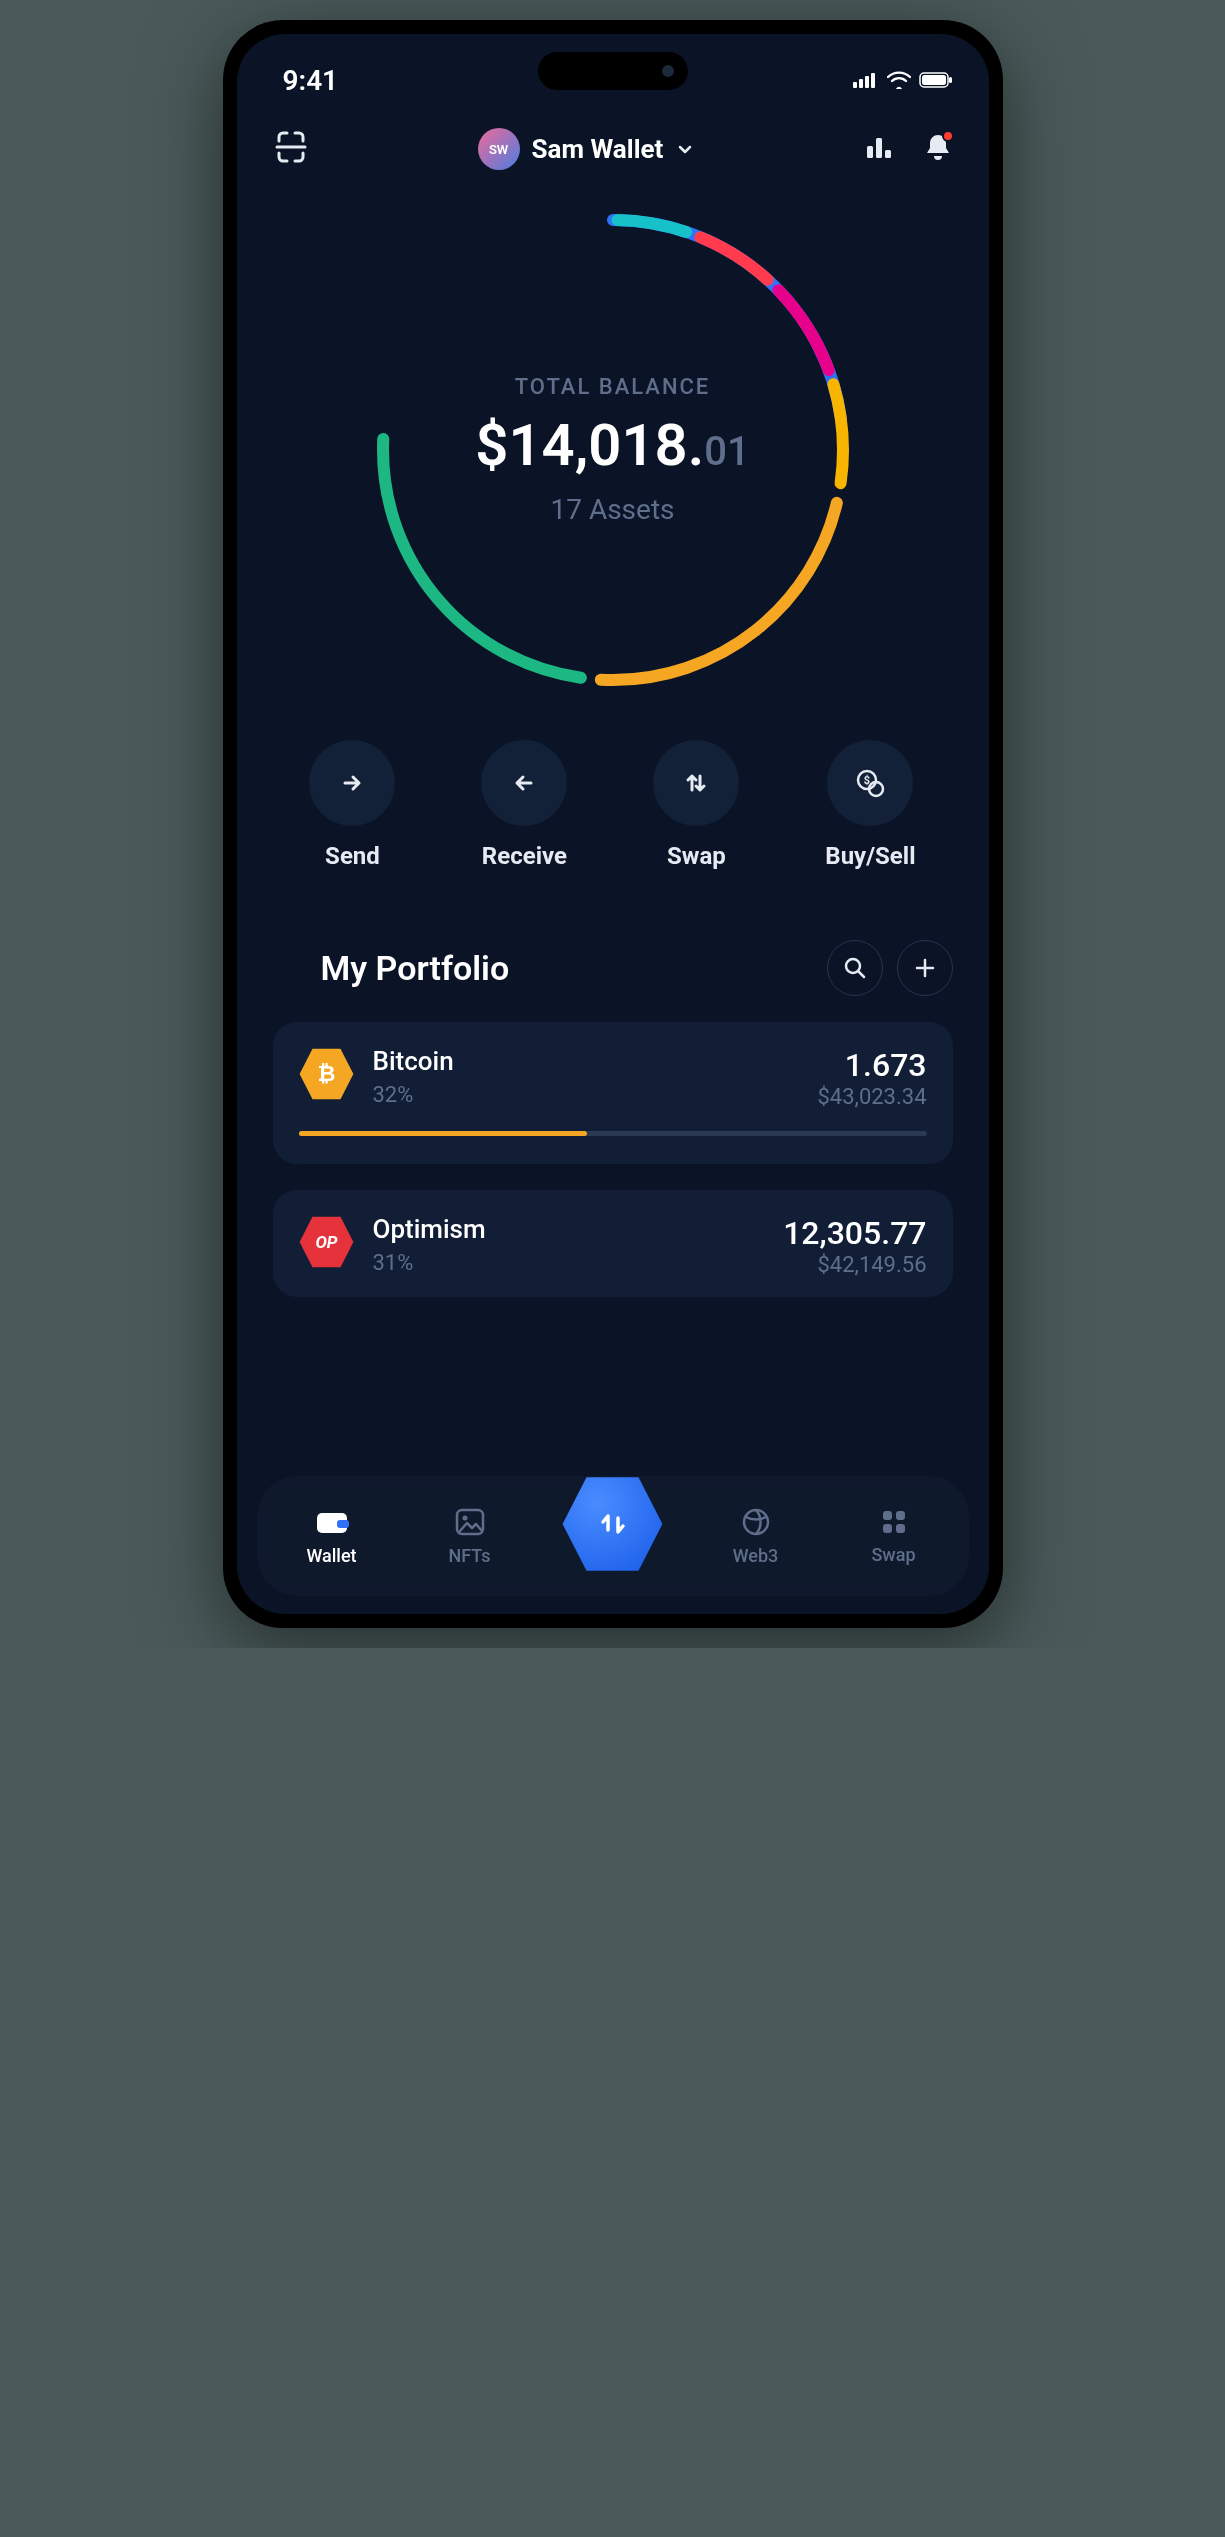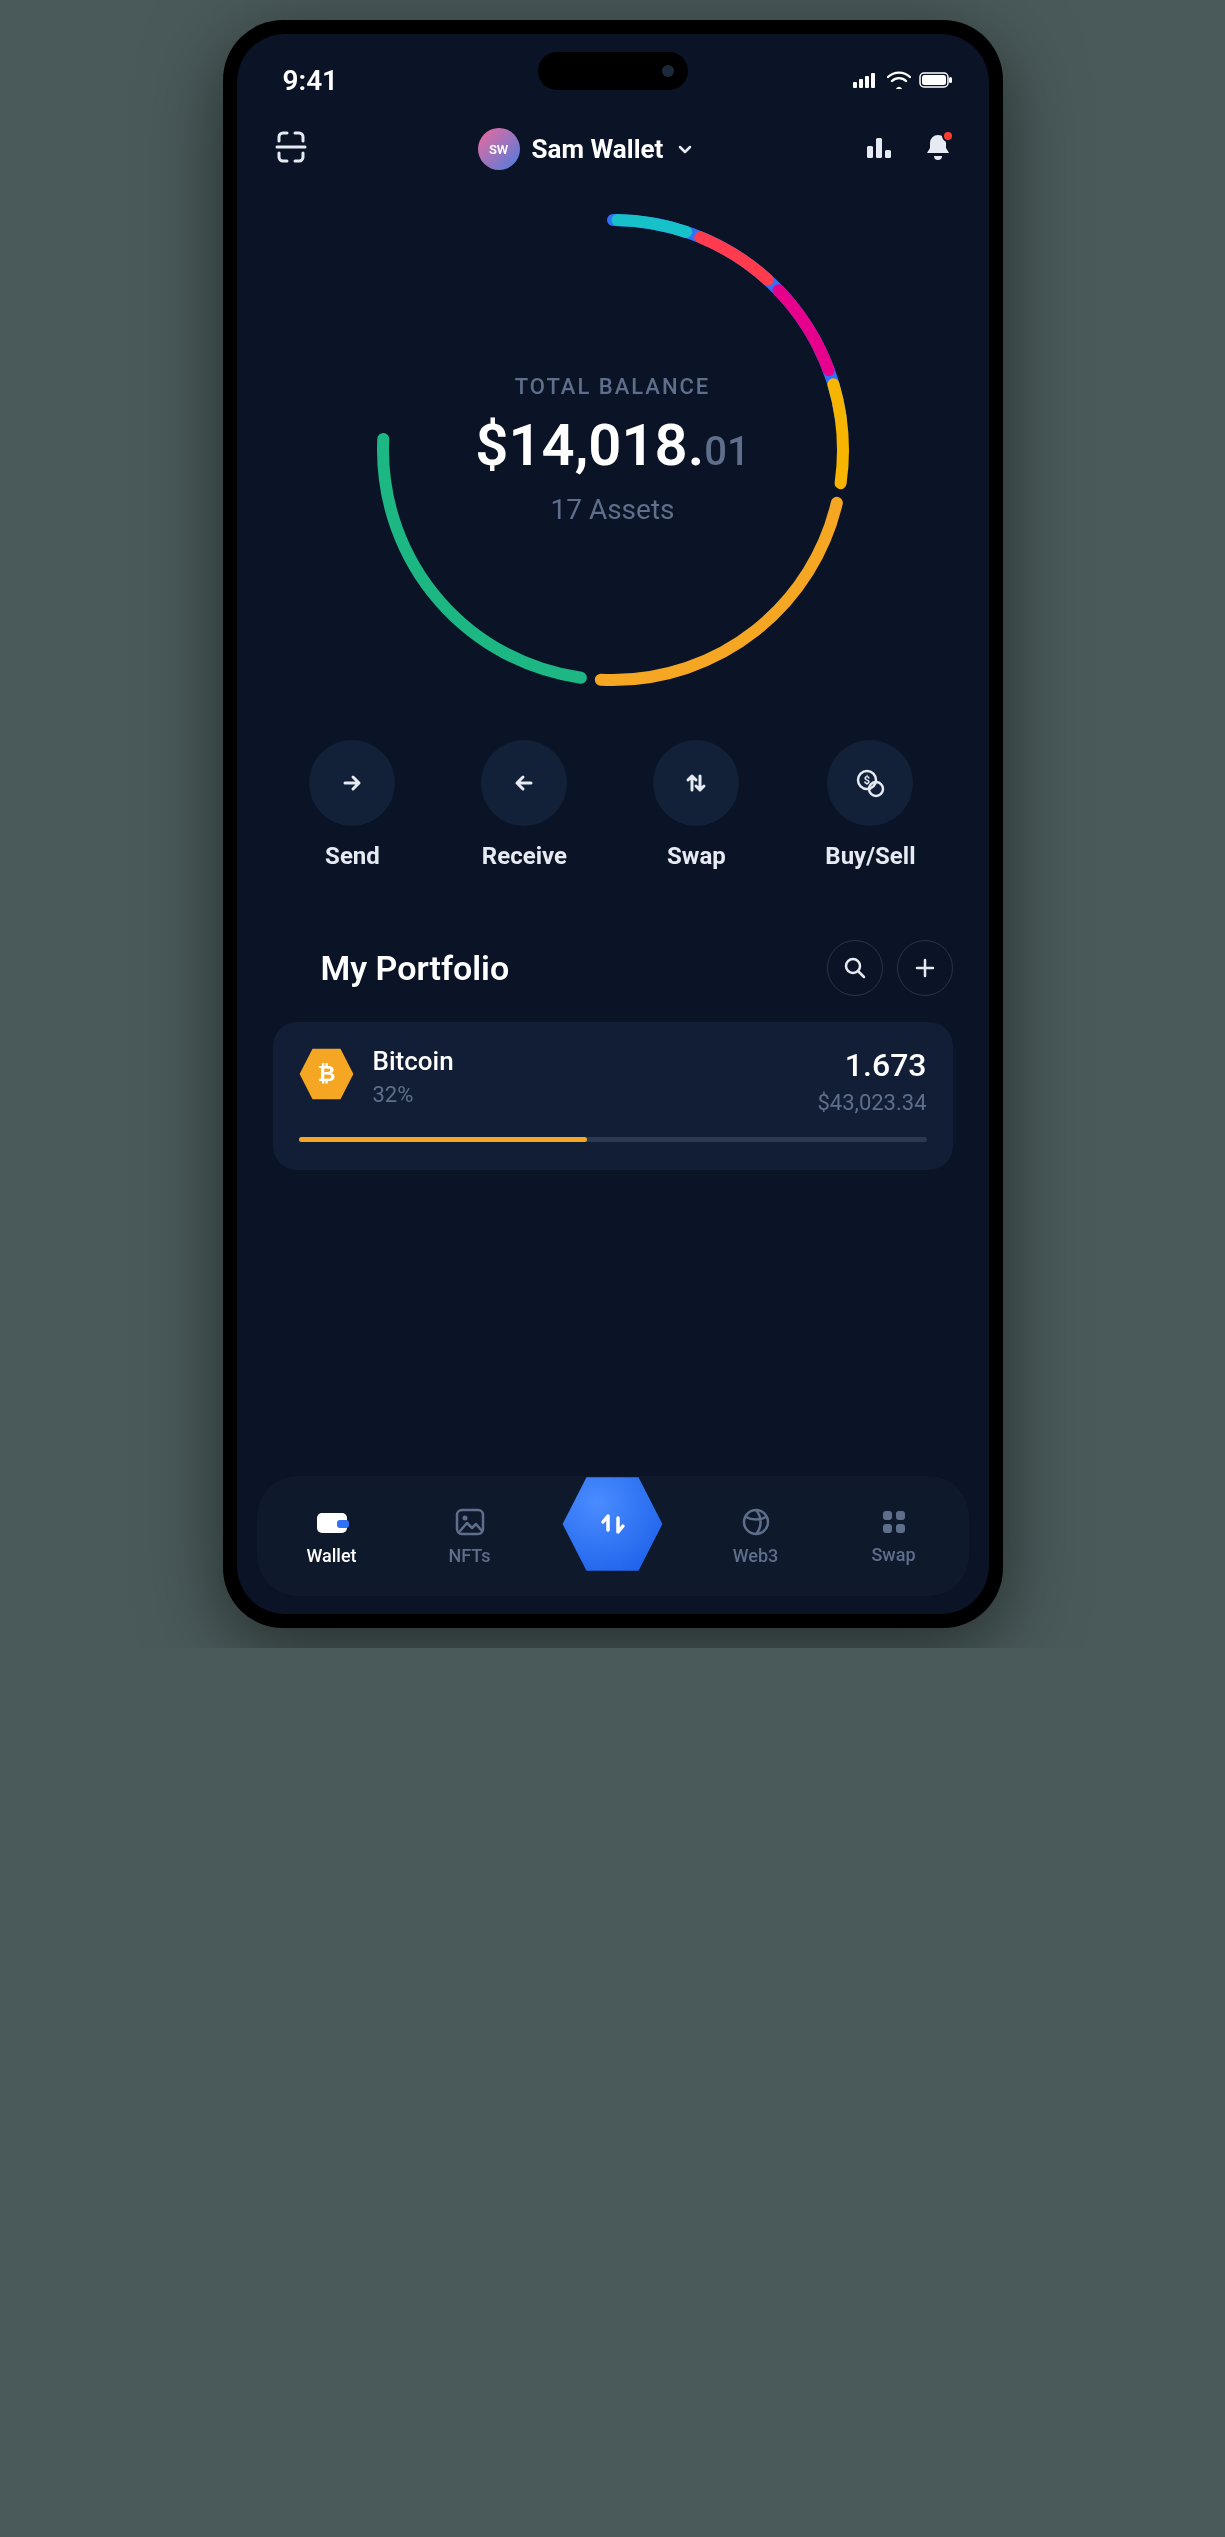--- a/index.html
+++ b/index.html
@@ -115,21 +115,21 @@
   .asset-row{ display:flex; align-items:flex-start; gap:18px; }
   .asset-icon{
     width:56px; height:56px; display:flex; align-items:center; justify-content:center;
     font-weight:700; font-size:22px;
   }
   .asset-info{ flex:1; }
   .asset-name{ color:#fff; font-size:26px; font-weight:500; }
   .asset-pct{ color:#5f6e8a; font-size:22px; margin-top:6px; }
   .asset-right{ text-align:right; }
   .asset-amt{ color:#fff; font-size:32px; font-weight:500; }
-  .asset-val{ color:#5f6e8a; font-size:22px; margin-top:6px;}
+  .asset-val{ color:#5f6e8a; font-size:22px; }
   .bar-track{
     margin-top:22px; height:5px; border-radius:3px; background:#2b3a52; position:relative;
   }
   .bar-fill{ position:absolute; left:0; top:0; bottom:0; border-radius:3px; }
   
   .bottom-nav{
     position:absolute; left:20px; right:20px; bottom:18px;
     height:120px;
     background: rgba(16,26,46,0.85);
     border-radius:40px;
@@ -307,20 +307,35 @@
           <div class="asset-right">
             <div class="asset-amt">1.673</div>
             <div class="asset-val">$43,023.34</div>
           </div>
         </div>
         <div class="bar-track">
           <div class="bar-fill" style="width:46%;background:#f5a623;"></div>
         </div>
       </div>
 
+      <div class="asset-card" style="padding-bottom:20px;">
+        <div class="asset-row">
+          <div class="asset-icon hex-small" style="background:#e6323a;color:#fff;font-size:17px;font-style:italic;">
+            <span>OP</span>
+          </div>
+          <div class="asset-info">
+            <div class="asset-name">Optimism</div>
+            <div class="asset-pct">31%</div>
+          </div>
+          <div class="asset-right">
+            <div class="asset-amt">12,305.77</div>
+            <div class="asset-val">$42,149.56</div>
+          </div>
+        </div>
+      </div>
     </div>
 
     <div class="bottom-nav">
       <div class="nav-item active">
         <svg width="34" height="30" viewBox="0 0 34 30">
             <rect x="2" y="6" width="30" height="20" rx="5" fill="#fff"></rect>
             <rect x="22" y="13" width="12" height="8" rx="3" fill="#2f72f7"></rect>
           </svg>
         <span>Wallet</span>
       </div>

